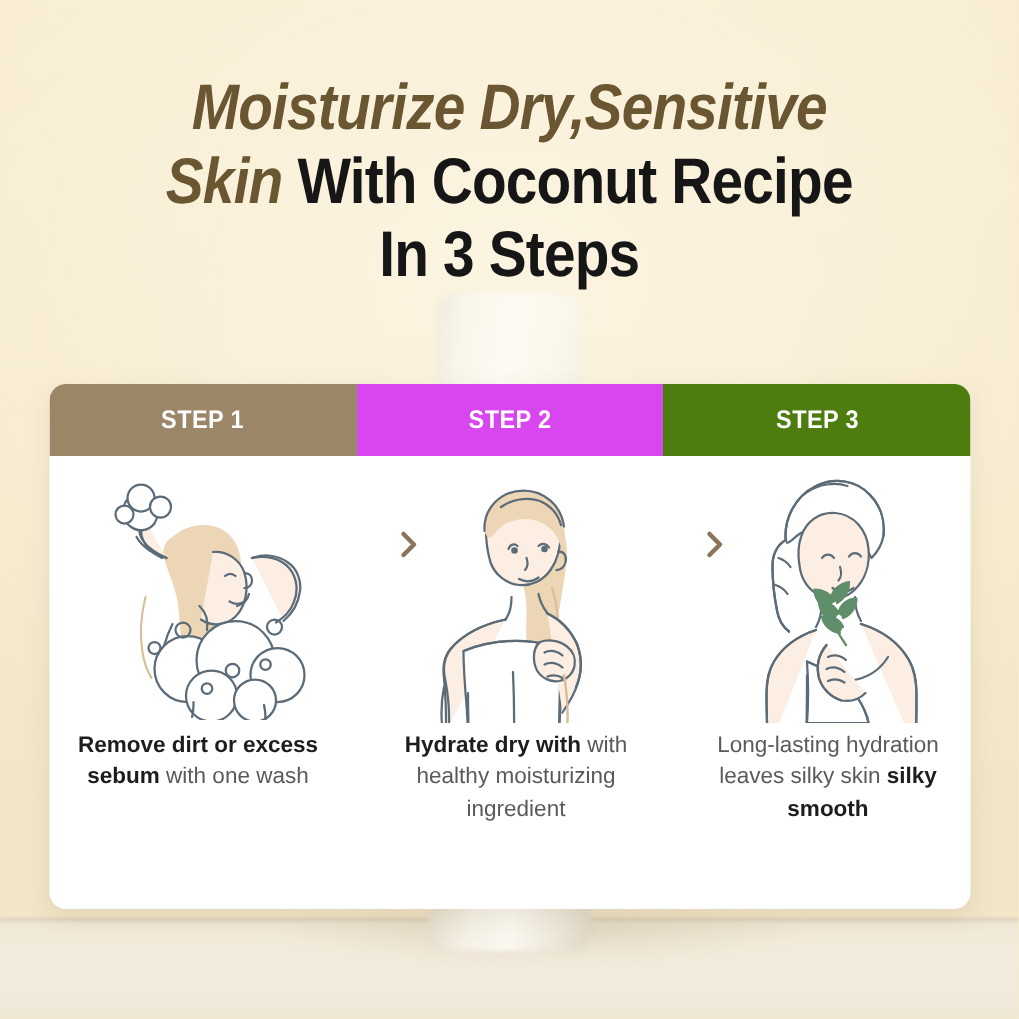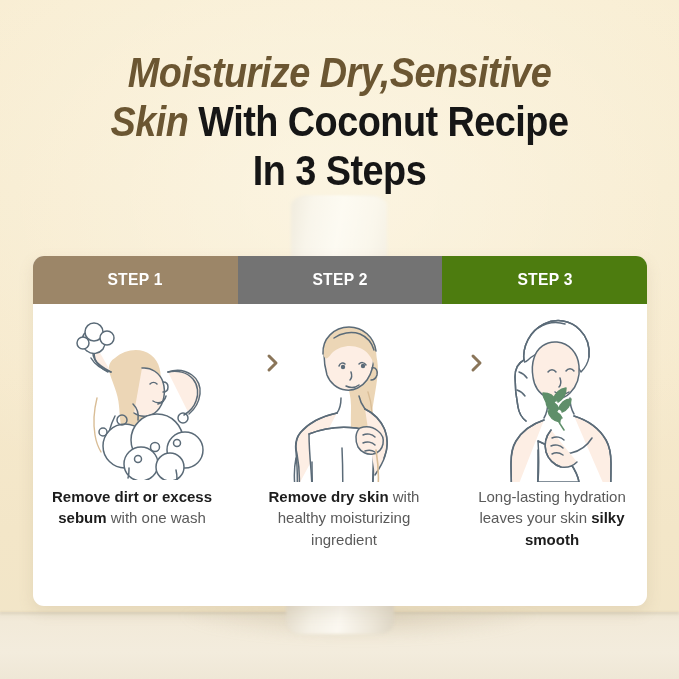--- a/index.html
+++ b/index.html
@@ -229,21 +229,21 @@
     <span class="hl-plain">In 3 Steps</span>
   </span>
 </div>
 
 <div id="card">
 
   <div id="step-header-row">
     <div class="step-header" style="background:#9c8668;">
       <span class="step-header-label">STEP 1</span>
     </div>
-    <div class="step-header" style="background:#737373;">
+    <div class="step-header" style="background:#d946ef;">
       <span class="step-header-label">STEP 2</span>
     </div>
     <div class="step-header" style="background:#4d7c0f;">
       <span class="step-header-label">STEP 3</span>
     </div>
   </div>
 
   <div id="body-row">
 
     <div class="step-col">
@@ -344,21 +344,21 @@
 
           <path d="M96 118c6-2 13-1 18 3 4 3 6 8 5 13-1 5-5 9-10 10-6 1-12-2-15-7-3-6-3-15 2-19z" fill="#fdeee4"></path>
           <path d="M99 125c4-2 9-1 12 2" fill="none"></path>
           <path d="M99 133c4-2 9-1 12 2" fill="none"></path>
           <path d="M101 141c3-1 7-1 10 1" fill="none"></path>
 
           <path d="M112 140c2 12 3 25 2 37" stroke="#d9bd96" stroke-width="1.6" fill="none"></path>
         </svg>
       </div>
       <div class="caption">
-        <span class="cap-strong">Remove dry skin</span>
+        <span class="cap-strong">Hydrate dry with</span>
         <span class="cap-soft">with healthy moisturizing ingredient</span>
       </div>
     </div>
 
     <div class="step-col">
       <div class="illus">
         <svg width="160" height="172" viewBox="0 0 160 172" fill="none" stroke="#5b6b78" stroke-width="1.5" stroke-linecap="round" stroke-linejoin="round">
 
           <path d="M52 52c-2-16 6-31 20-38 12-6 27-4 36 6 7 7 10 17 9 27-1 6-4 11-8 15-5-10-12-17-22-20-11-3-23 0-31 8-2 2-3 2-4 2z" fill="#ffffff"></path>
           <path d="M52 52c-2-16 6-31 20-38 12-6 27-4 36 6 7 7 10 17 9 27" fill="none"></path>
@@ -401,21 +401,21 @@
 
           <path d="M92 120c-6-8-10-18-11-28" stroke="#5f8f6a" stroke-width="1.6" fill="none"></path>
           <path d="M84 104c-6-2-10-7-10-13 6 0 11 3 13 8" fill="#5f8f6a" stroke="#5f8f6a"></path>
           <path d="M88 112c-6-1-11-5-12-11 6-1 12 2 14 7" fill="#5f8f6a" stroke="#5f8f6a"></path>
           <path d="M80 96c-5-2-9-7-9-13 6 0 11 3 13 8" fill="#5f8f6a" stroke="#5f8f6a"></path>
           <path d="M86 92c5-3 8-8 8-14-6 1-11 5-12 11" fill="#5f8f6a" stroke="#5f8f6a"></path>
           <path d="M90 102c5-2 9-7 9-13-6 0-11 4-12 10" fill="#5f8f6a" stroke="#5f8f6a"></path>
         </svg>
       </div>
       <div class="caption">
-        <span class="cap-soft">Long-lasting hydration leaves your skin</span>
+        <span class="cap-soft">Long-lasting hydration leaves silky skin</span>
         <span class="cap-strong">silky smooth</span>
       </div>
     </div>
   </div>
 
   <div class="chevron" id="chevron-1">
     <svg width="13" height="20" viewBox="0 0 13 20" fill="none" stroke="#8a7559" stroke-width="3" stroke-linecap="round" stroke-linejoin="round">
       <path d="M3 3l7 7-7 7"></path>
     </svg>
   </div>

